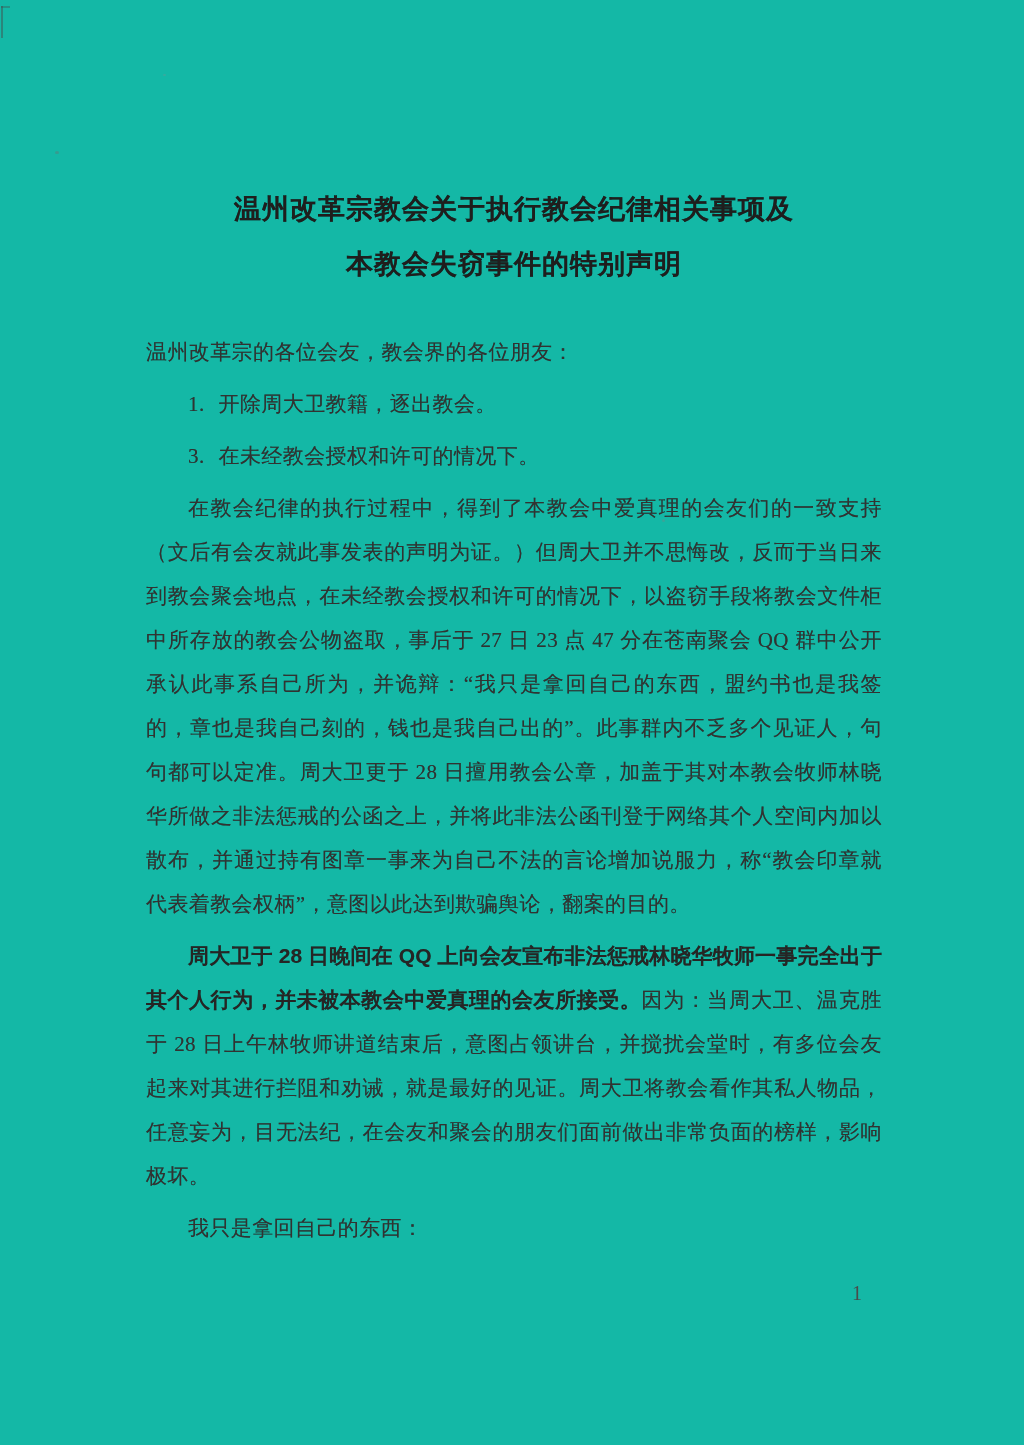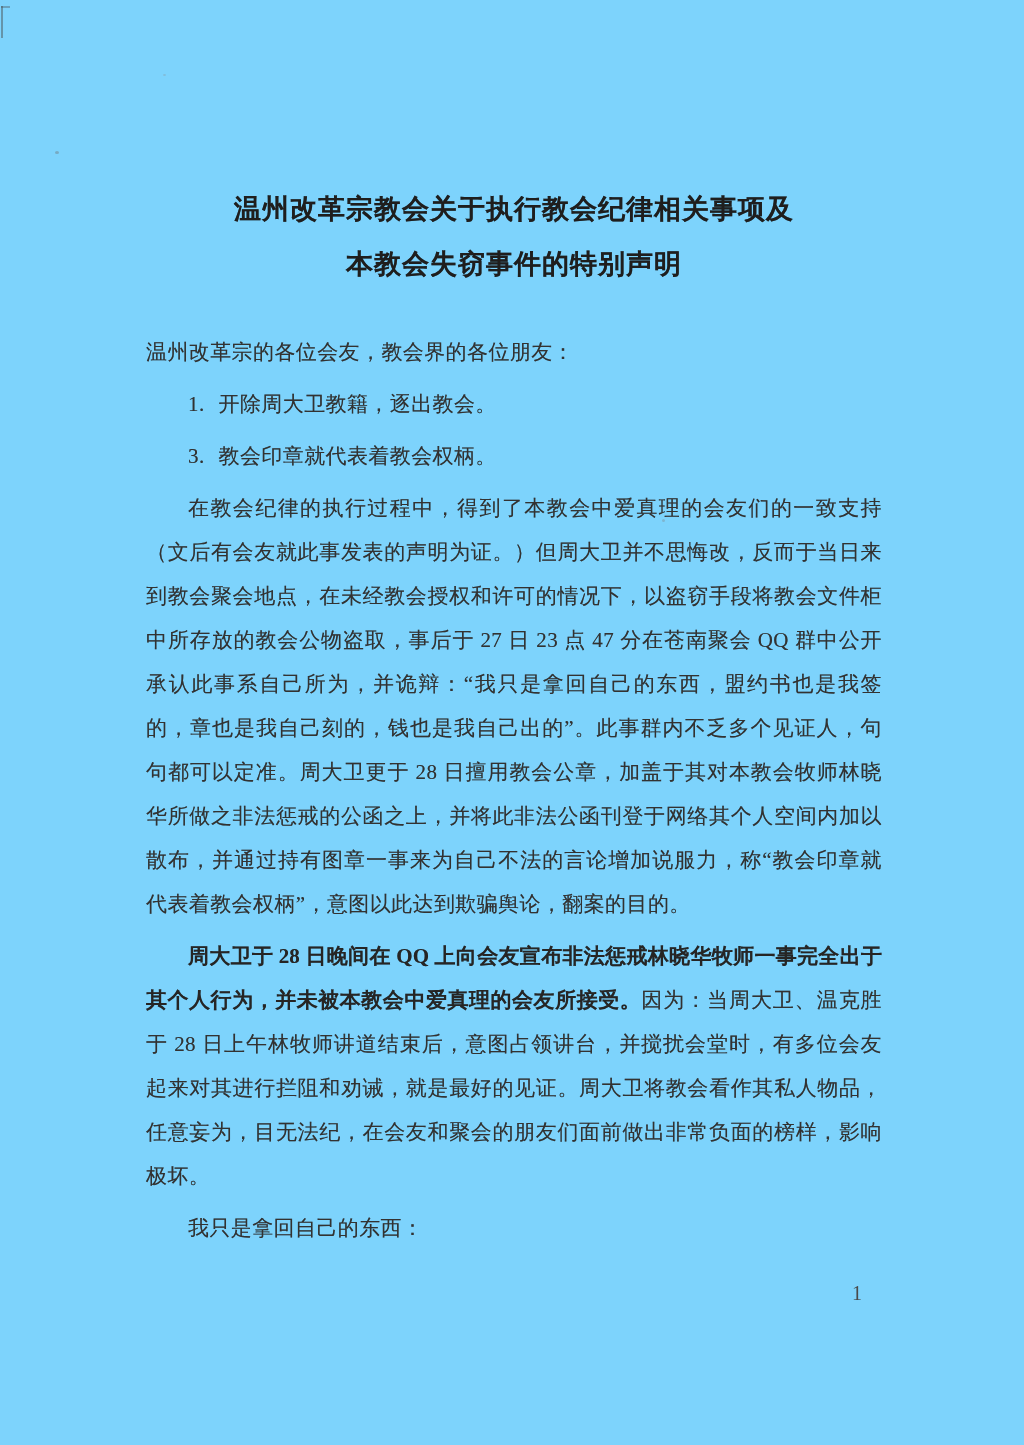--- a/index.html
+++ b/index.html
@@ -5,21 +5,21 @@
   html, body {
     margin: 0;
     padding: 0;
     background: #e8e8e8;
   }
   .page {
     position: relative;
     width: 1024px;
     height: 1445px;
     margin: 0 auto;
-    background: #7dd3fc;
+    background: #14b8a6;
     overflow: hidden;
     font-family: "Liberation Serif", "DejaVu Serif", serif;
     color: #333231;
   }
   
   .corner-mark {
     position: absolute;
     left: 1px;
     top: 6px;
     width: 2px;
@@ -76,21 +76,21 @@
   .indent { text-indent: 2em; }
 
   .decision {
     text-indent: 2em;
   }
   .decision .decision-num {
     font-family: "Liberation Serif", "DejaVu Serif", serif;
     padding-right: 14px;
   }
   .bold-part {
-    font-family: Liberation Serif, serif;
+    font-family: Liberation Sans, sans-serif;
     font-weight: bold;
     color: #262524;
     letter-spacing: 0;
   }
   .page-number {
     position: absolute;
     left: 852px;
     top: 1282px;
     font-size: 20px;
     color: #4a4a4a;
@@ -115,21 +115,21 @@
     </h1>
 
     <div class="body-text">
 
       <p>温州改革宗的各位会友，教会界的各位朋友：</p>
 
 
       <p class="decision"><span class="decision-num">1.</span><span class="decision-text">开除周大卫教籍，逐出教会。</span></p>
 
 
-      <p class="decision"><span class="decision-num">3.</span><span class="decision-text">教会印章就代表着教会权柄。</span></p>
+      <p class="decision"><span class="decision-num">3.</span><span class="decision-text">在未经教会授权和许可的情况下。</span></p>
 
       <p class="indent">在教会纪律的执行过程中，得到了本教会中爱真理的会友们的一致支持（文后有会友就此事发表的声明为证。）但周大卫并不思悔改，反而于当日来到教会聚会地点，在未经教会授权和许可的情况下，以盗窃手段将教会文件柜中所存放的教会公物盗取，事后于 27 日 23 点 47 分在苍南聚会 QQ 群中公开承认此事系自己所为，并诡辩：“我只是拿回自己的东西，盟约书也是我签的，章也是我自己刻的，钱也是我自己出的”。此事群内不乏多个见证人，句句都可以定准。周大卫更于 28 日擅用教会公章，加盖于其对本教会牧师林晓华所做之非法惩戒的公函之上，并将此非法公函刊登于网络其个人空间内加以散布，并通过持有图章一事来为自己不法的言论增加说服力，称“教会印章就代表着教会权柄”，意图以此达到欺骗舆论，翻案的目的。</p>
 
       <p class="indent"><span class="bold-part">周大卫于 28 日晚间在 QQ 上向会友宣布非法惩戒林晓华牧师一事完全出于其个人行为，并未被本教会中爱真理的会友所接受。</span><span>因为：当周大卫、温克胜于 28 日上午林牧师讲道结束后，意图占领讲台，并搅扰会堂时，有多位会友起来对其进行拦阻和劝诫，就是最好的见证。周大卫将教会看作其私人物品，任意妄为，目无法纪，在会友和聚会的朋友们面前做出非常负面的榜样，影响极坏。</span></p>
 
       <p class="indent">我只是拿回自己的东西：</p>
 
     </div>
   </div>
 

